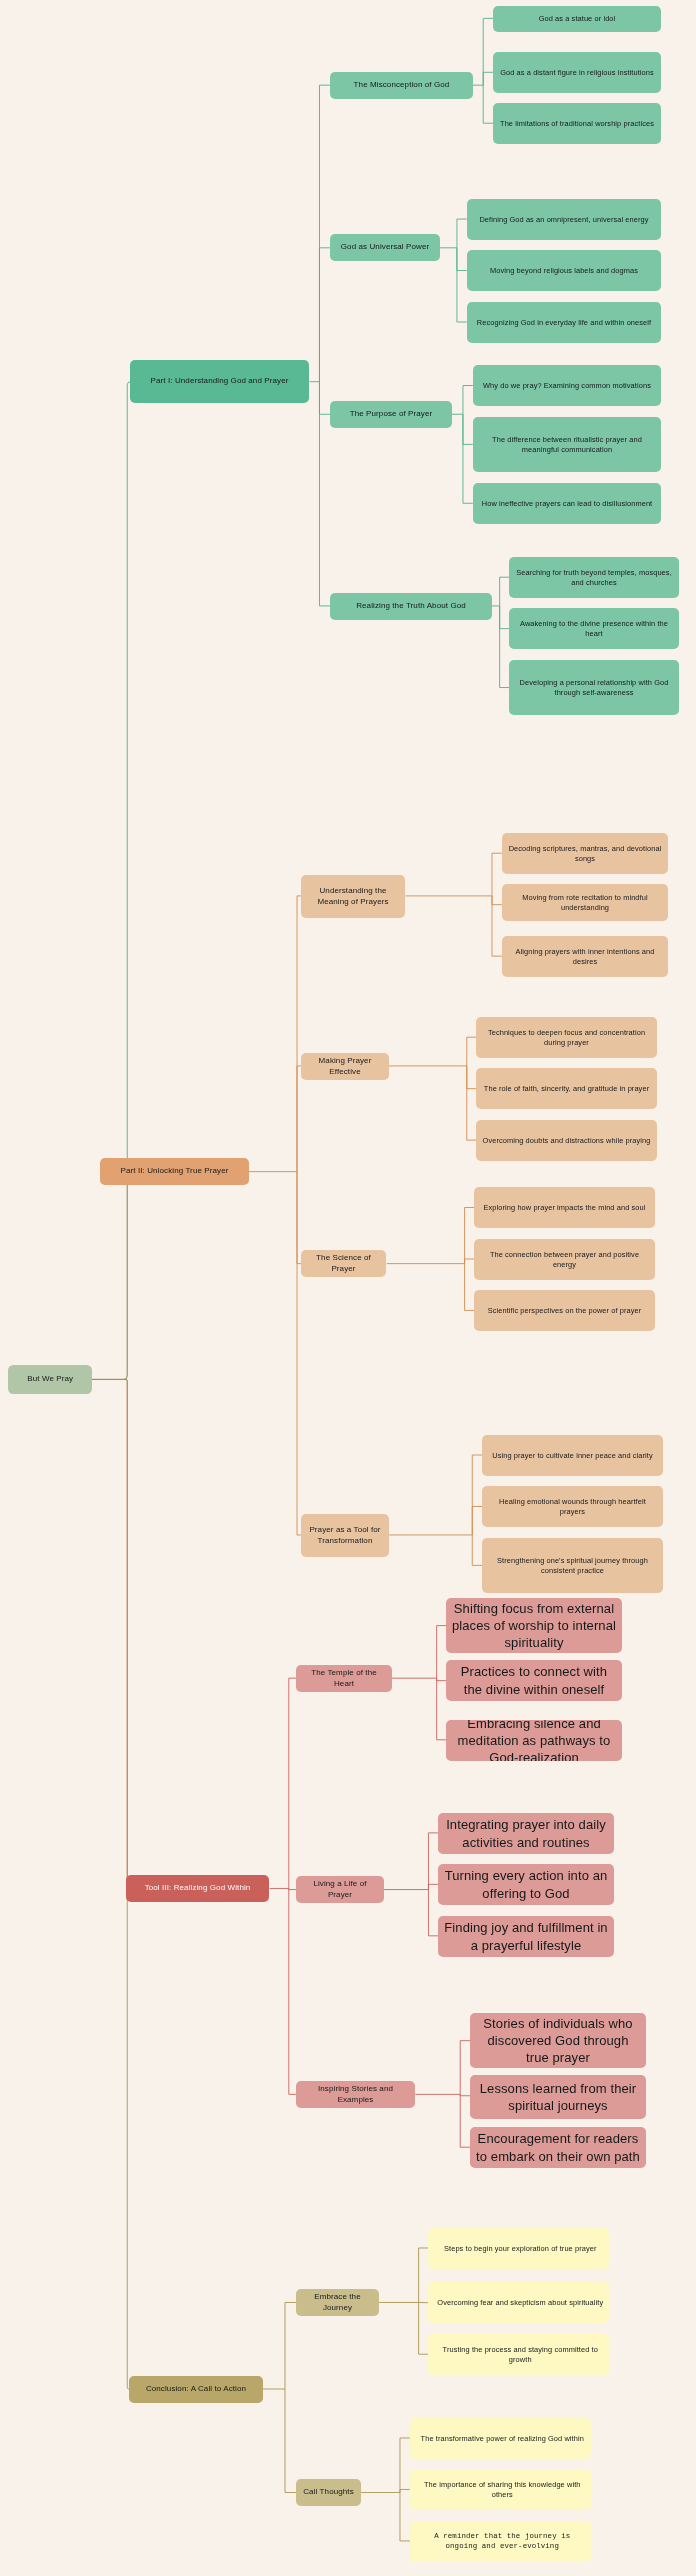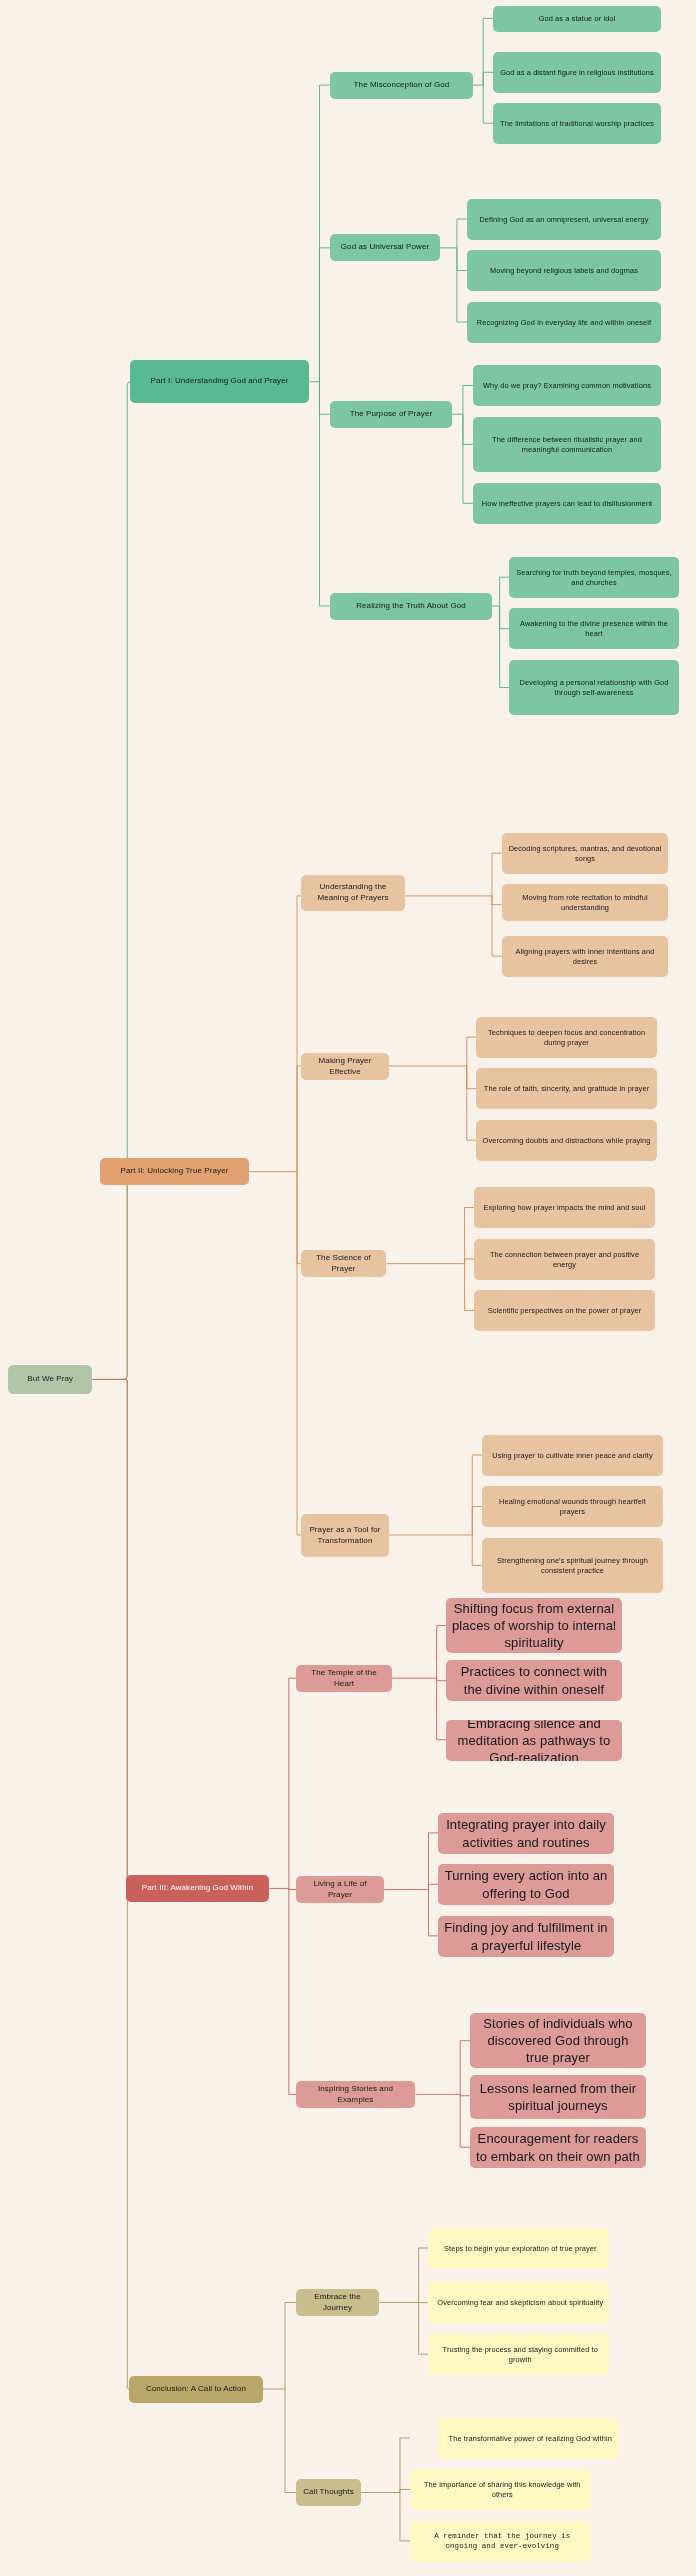--- a/index.html
+++ b/index.html
@@ -193,21 +193,21 @@
       </div>
       <div class="node n-l3 green" style="left: 509px; top: 608px; width: 170px; height: 41px;">
         <span>Awakening to the divine presence within the heart</span>
       </div>
       <div class="node n-l3 green" style="left: 509px; top: 660px; width: 170px; height: 55px;">
         <span>Developing a personal relationship with God through self-awareness</span>
       </div>
       <div class="node n-l1 orange" style="left: 100px; top: 1158px; width: 149px; height: 27px;">
         <span>Part II: Unlocking True Prayer</span>
       </div>
-      <div class="node n-l2 orange" style="left: 301px; top: 875px; width: 104px; height: 36px;">
+      <div class="node n-l2 orange" style="left: 301px; top: 875px; width: 104px; height: 43px;">
         <span>Understanding the Meaning of Prayers</span>
       </div>
       <div class="node n-l3 orange" style="left: 502px; top: 833px; width: 166px; height: 41px;">
         <span>Decoding scriptures, mantras, and devotional songs</span>
       </div>
       <div class="node n-l3 orange" style="left: 502px; top: 884px; width: 166px; height: 37px;">
         <span>Moving from rote recitation to mindful understanding</span>
       </div>
       <div class="node n-l3 orange" style="left: 502px; top: 936px; width: 166px; height: 41px;">
         <span>Aligning prayers with inner intentions and desires</span>
@@ -242,21 +242,21 @@
       <div class="node n-l3 orange" style="left: 482px; top: 1435px; width: 181px; height: 41px;">
         <span>Using prayer to cultivate inner peace and clarity</span>
       </div>
       <div class="node n-l3 orange" style="left: 482px; top: 1486px; width: 181px; height: 41px;">
         <span>Healing emotional wounds through heartfelt prayers</span>
       </div>
       <div class="node n-l3 orange" style="left: 482px; top: 1538px; width: 181px; height: 55px;">
         <span>Strengthening one's spiritual journey through consistent practice</span>
       </div>
       <div class="node n-l1 red" style="left: 126px; top: 1875px; width: 143px; height: 27px;">
-        <span>Part III: Awakening God Within</span>
+        <span>Tool III: Realizing God Within</span>
       </div>
       <div class="node n-l2 red" style="left: 296px; top: 1665px; width: 96px; height: 27px;">
         <span>The Temple of the Heart</span>
       </div>
       <div class="node n-l3 red" style="left: 446px; top: 1598px; width: 176px; height: 55px;">
         <span>Shifting focus from external places of worship to internal spirituality</span>
       </div>
       <div class="node n-l3 red" style="left: 446px; top: 1660px; width: 176px; height: 41px;">
         <span>Practices to connect with the divine within oneself</span>
       </div>
@@ -298,21 +298,21 @@
       </div>
       <div class="node n-l3 khaki" style="left: 428px; top: 2282px; width: 181px; height: 41px;">
         <span>Overcoming fear and skepticism about spirituality</span>
       </div>
       <div class="node n-l3 khaki" style="left: 428px; top: 2334px; width: 181px; height: 41px;">
         <span>Trusting the process and staying committed to growth</span>
       </div>
       <div class="node n-l2 khaki" style="left: 296px; top: 2479px; width: 65px; height: 27px;">
         <span>Call Thoughts</span>
       </div>
-      <div class="node n-l3 khaki" style="left: 410px; top: 2418px; width: 181px; height: 41px; margin-left: 28px;">
+      <div class="node n-l3 khaki" style="left: 410px; top: 2418px; width: 181px; height: 41px;">
         <span>The transformative power of realizing God within</span>
       </div>
       <div class="node n-l3 khaki" style="left: 410px; top: 2469px; width: 181px; height: 41px;">
         <span>The importance of sharing this knowledge with others</span>
       </div>
       <div class="node n-l3 khaki" style="left: 410px; top: 2521px; width: 181px; height: 41px; font-family: Liberation Mono, monospace;">
         <span>A reminder that the journey is ongoing and ever-evolving</span>
       </div>
     </div>
 </div>

